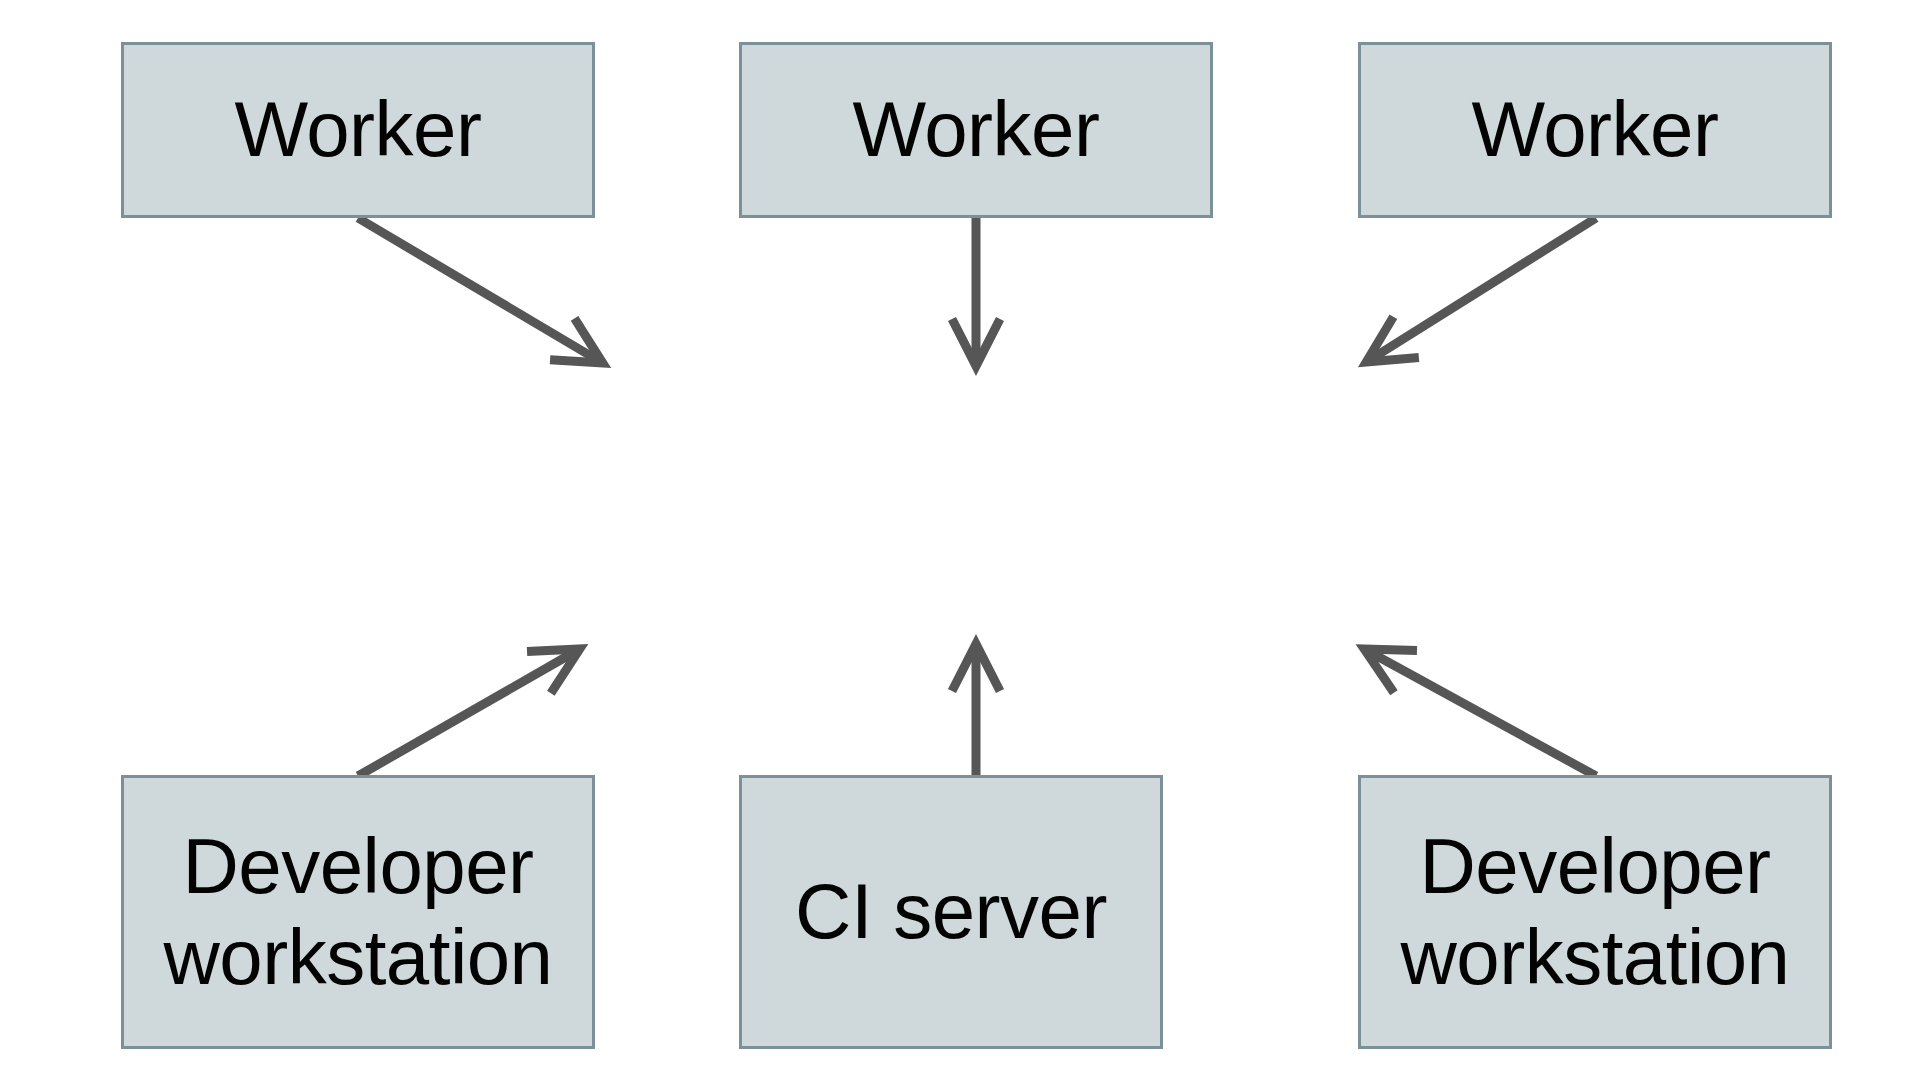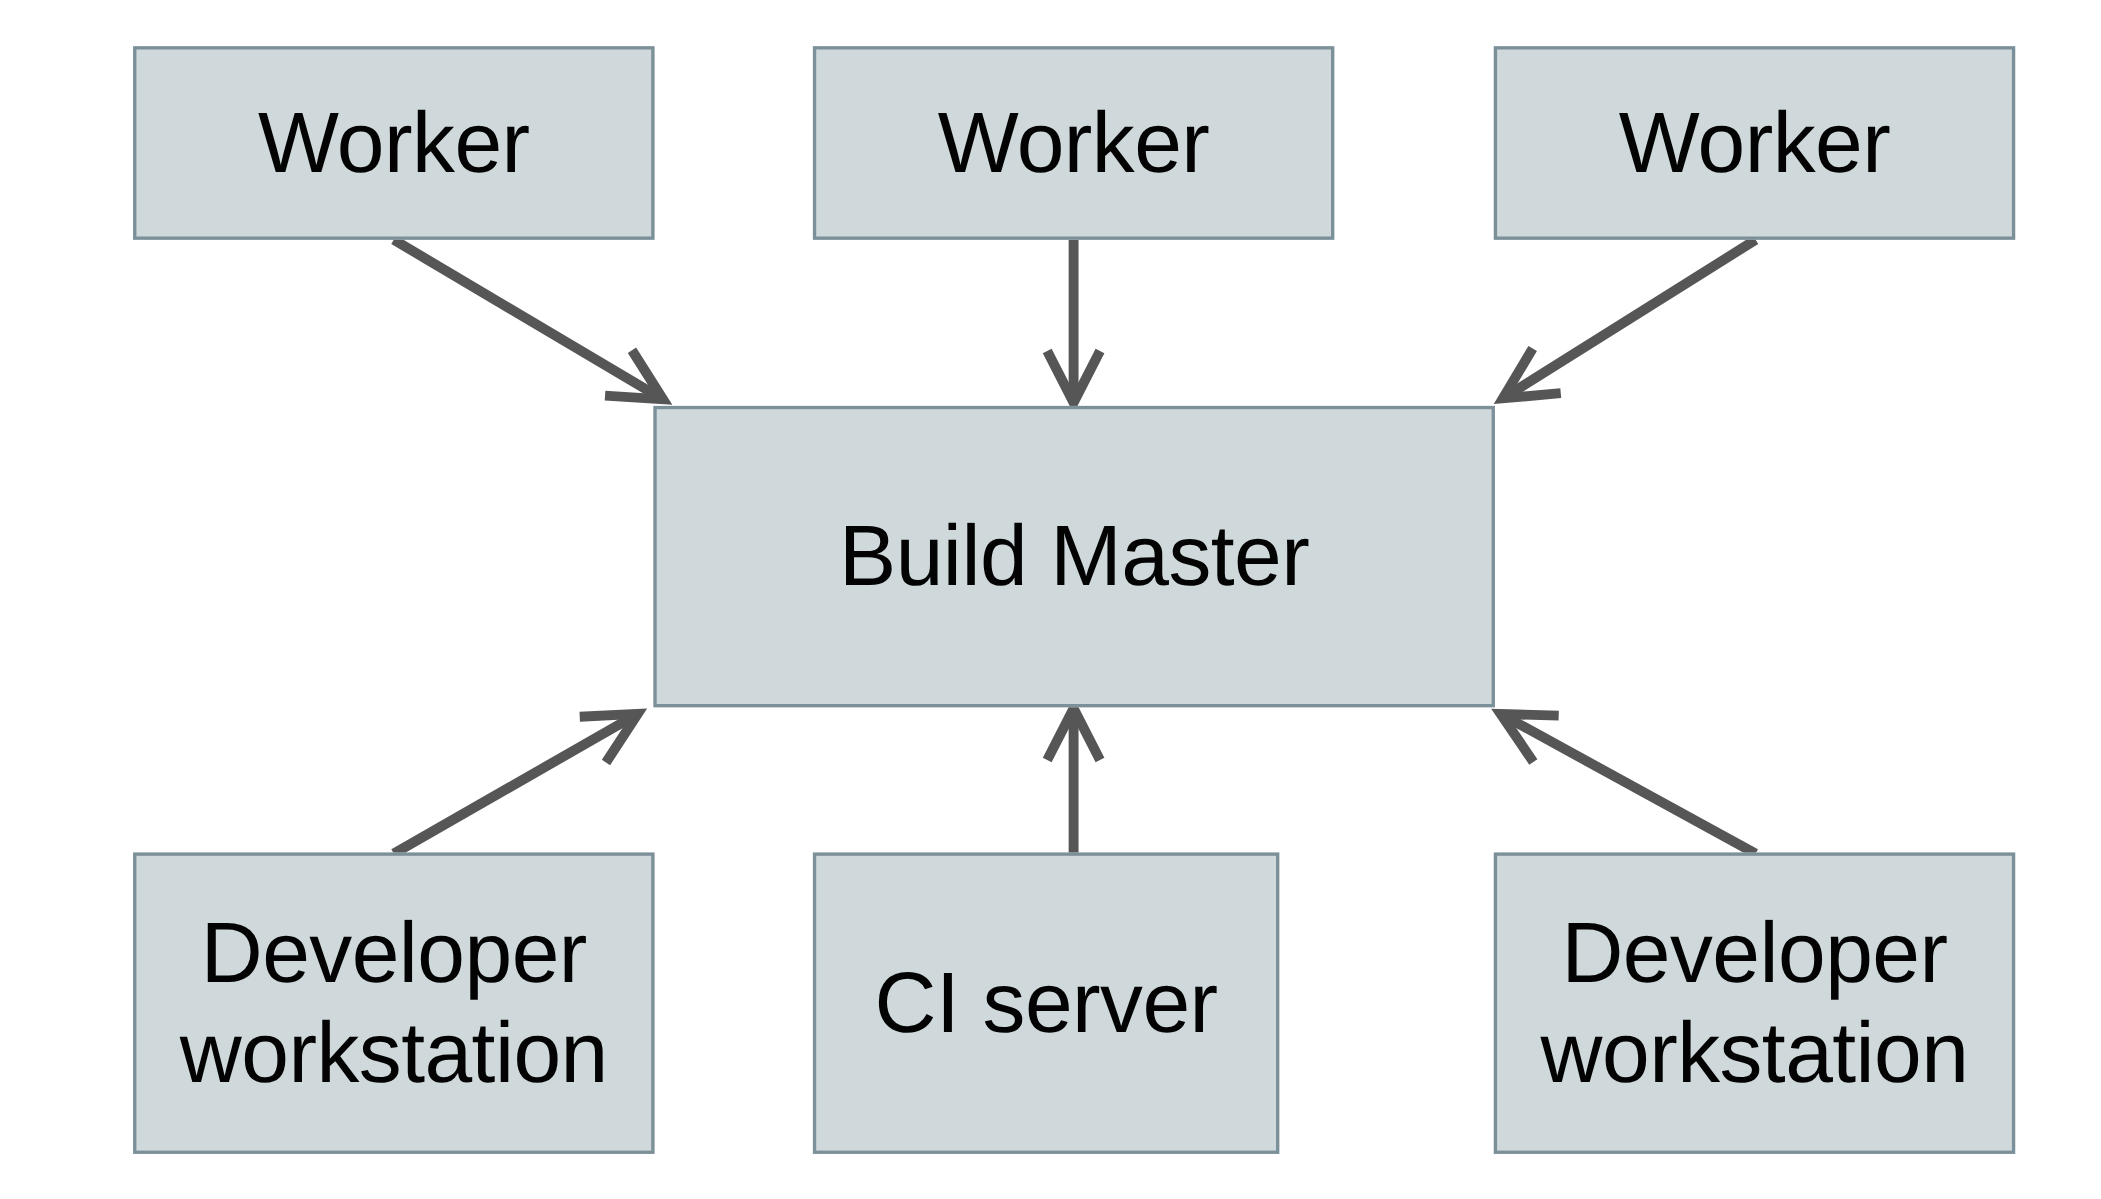--- a/index.html
+++ b/index.html
@@ -81,23 +81,20 @@
   </div>
 
   <div class="node node-worker-2">
     <span>Worker</span>
   </div>
 
   <div class="node node-worker-3">
     <span>Worker</span>
   </div>
 
-  <div class="node node-build-master">
-    <span>Build Master</span>
-  </div>
 
   <div class="node node-dev-workstation-1">
     <span>Developer workstation</span>
   </div>
 
   <div class="node node-ci-server">
     <span>CI server</span>
   </div>
 
   <div class="node node-dev-workstation-2">

